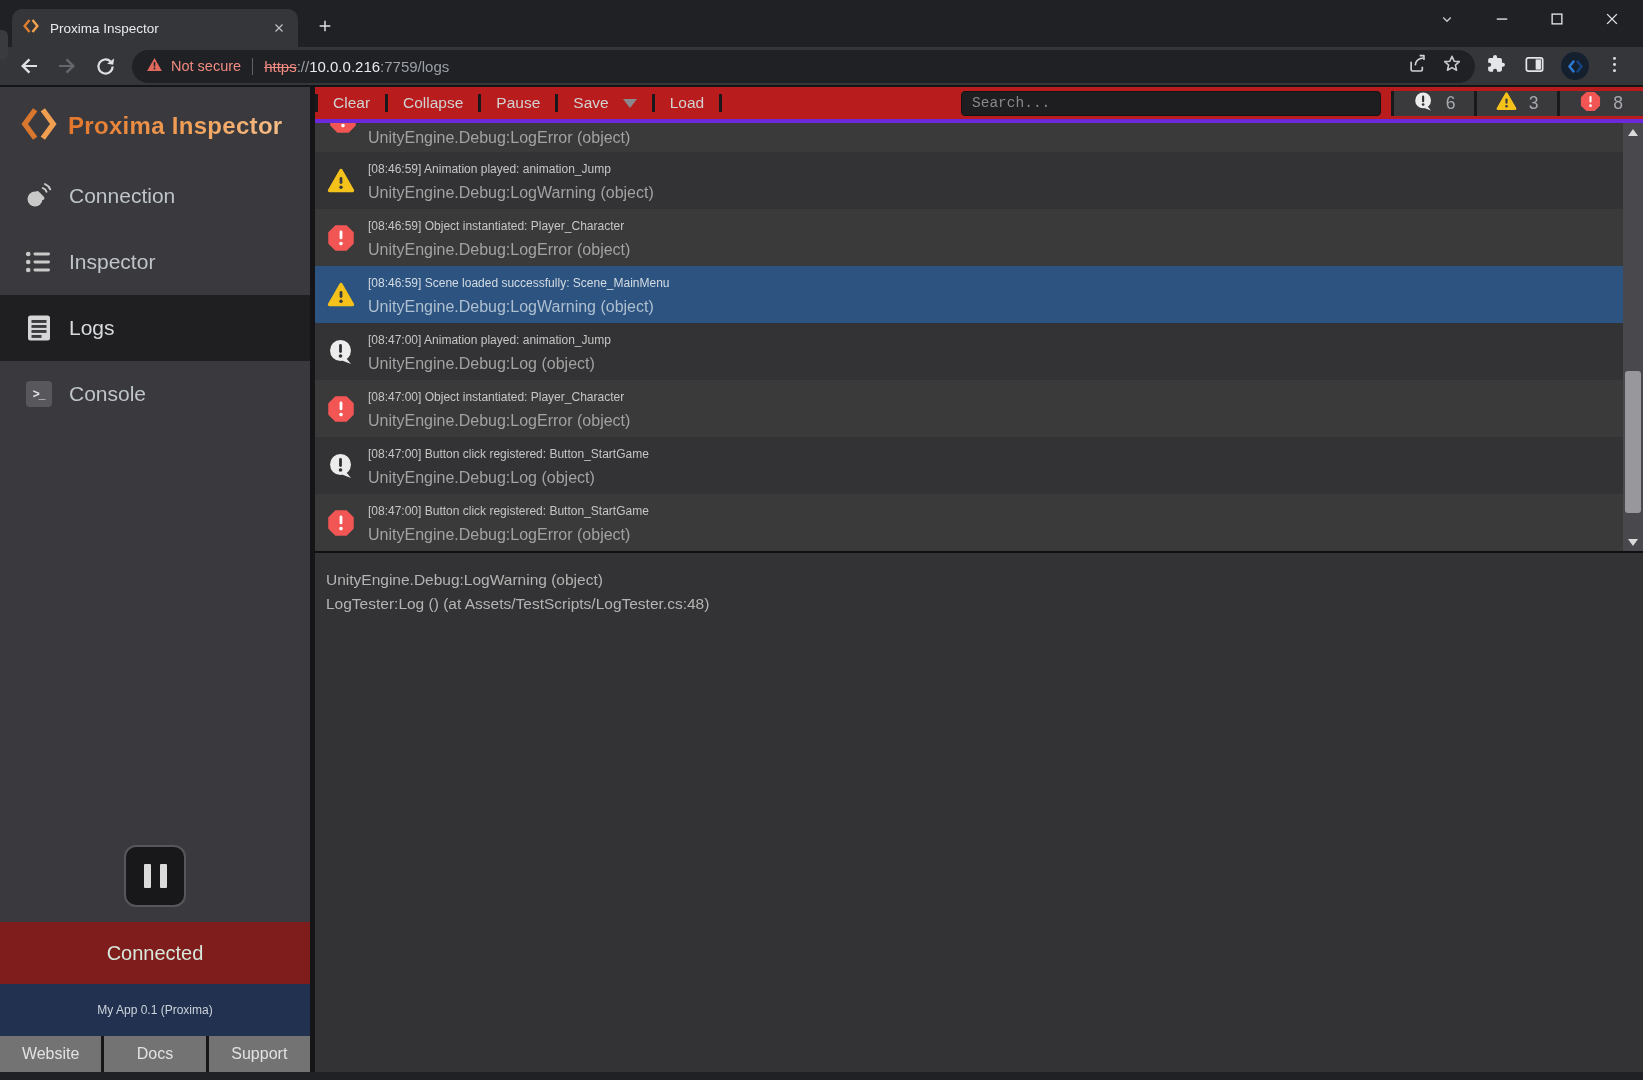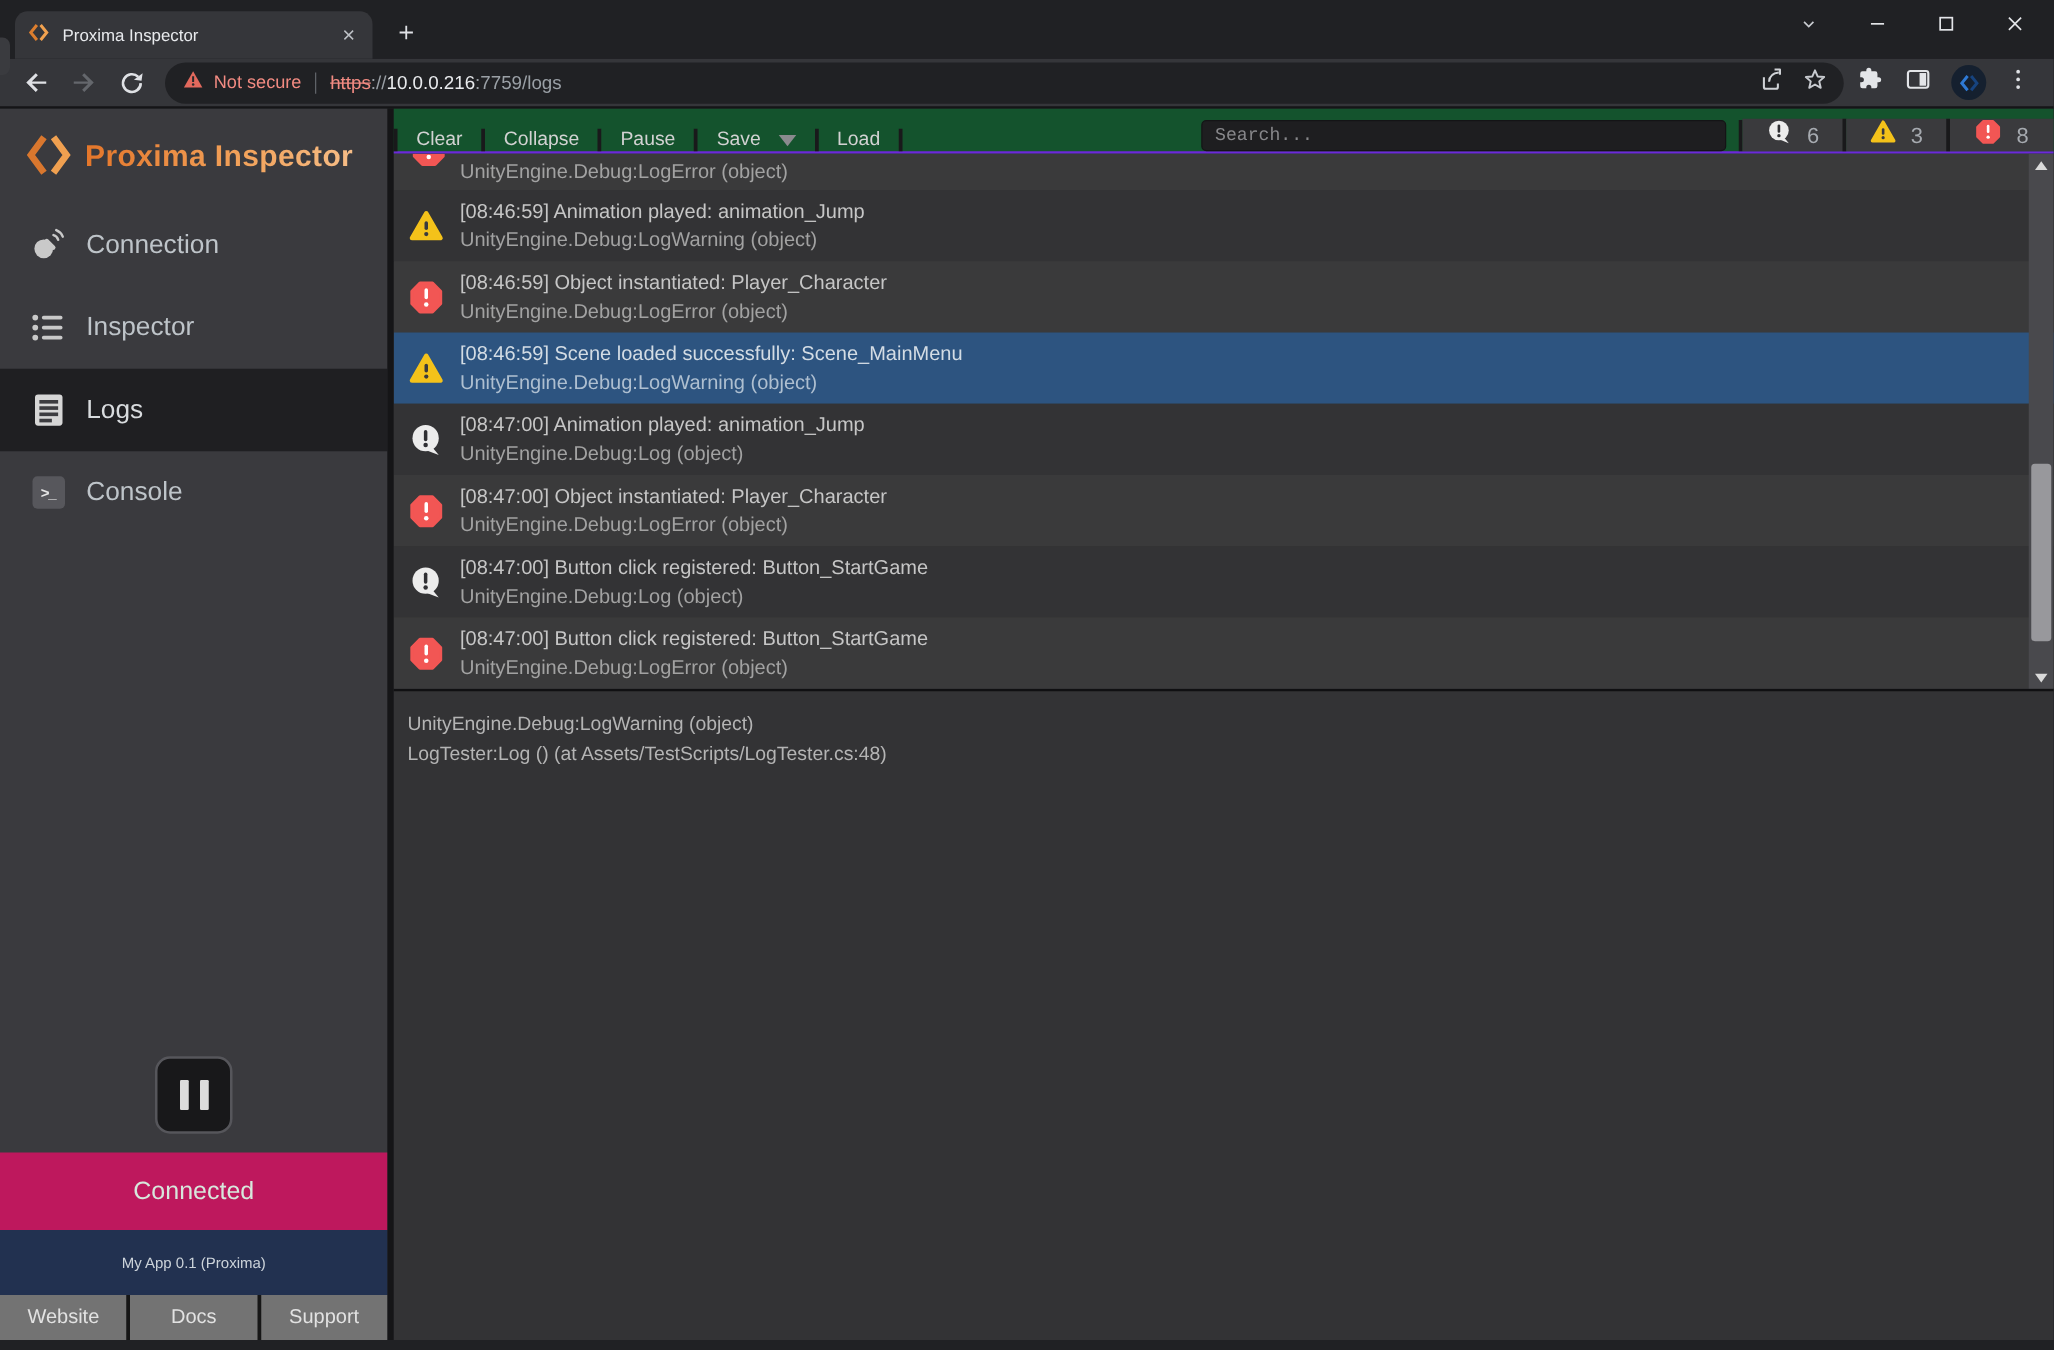--- a/index.html
+++ b/index.html
@@ -47,51 +47,51 @@
   .nav-item.active { background:#1f1f22; }
   .nav-item .glyph { width:27px; height:28px; display:flex; align-items:center; justify-content:center; }
   .nav-label { margin-left:17px; font-size:21px; color:#bec4c9; }
   .nav-item.active .nav-label { color:#d8dbde; }
   .console-box { width:26px; height:26px; border-radius:4px; background:#57575c; color:#e6e6e6;
                  font-size:12px; font-weight:bold; display:flex; align-items:center; justify-content:center; letter-spacing:-1px; }
   .side-spacer { flex:1; }
   .pause-btn { width:62px; height:62px; margin:0 auto 15px; background:#18181a; border:2px solid #56565b; border-radius:12px;
                display:flex; align-items:center; justify-content:center; gap:9px; cursor:pointer; }
   .pause-bar { width:7px; height:24px; background:#dcdcdc; border-radius:1px; }
-  .connected-bar { height:62px; background:#be185d; color:#d7e7dc; font-size:20px; display:flex; align-items:center; justify-content:center; }
+  .connected-bar { height:62px; background:#7f1d1d; color:#d7e7dc; font-size:20px; display:flex; align-items:center; justify-content:center; }
   .appname-bar { height:52px; background:#223150; color:#ccd3da; font-size:12px; display:flex; align-items:center; justify-content:center; }
   .side-footer { height:36px; display:flex; background:#737373; }
   .footer-link { flex:1; display:flex; align-items:center; justify-content:center; color:#e2e2e2; font-size:16px;
                  border-right:3px solid #161616; cursor:pointer; }
   .footer-link:last-child { border-right:none; }
 
   .main { flex:1; min-width:0; display:flex; flex-direction:column; border-left:5px solid #151517; }
 
-  .toolbar { height:36px; background:#14532d; display:flex; align-items:flex-end; border-bottom:2px solid #6d28d9; }
+  .toolbar { height:36px; background:#b91c1c; display:flex; align-items:center; border-bottom:4px solid #6d28d9; }
   .tb-btn { display:flex; align-items:center; justify-content:center; padding:0 15px; color:#d2d2d2; font-size:15.5px;
             border-right:3px solid #19191b; cursor:pointer; white-space:nowrap; }
   .tb-btn:first-child { border-left:3px solid #19191b; }
   .tb-caret { margin-left:14px; width:0; height:0; border-left:7px solid transparent; border-right:7px solid transparent; border-top:9px solid #8a8a8e; }
   .tb-search-zone { flex:1; display:flex; align-items:center; justify-content:flex-end; padding-right:10px; border-right:3px solid #19191b; }
   .search-input { width:420px; height:25px; background:#1e1e20; border:1px solid #141416; border-radius:4px;
                   color:#cfcfcf; font-size:14.5px; padding:0 10px; outline:none; font-family:Liberation Mono, monospace; }
   .search-input::placeholder { color:#87878a; }
   .tb-filter { width:83px; background:#3a3a3d; display:flex; align-items:center; justify-content:center; gap:12px;
                border-right:3px solid #19191b; cursor:pointer; }
   .tb-filter:last-child { border-right:none; }
   .tb-count { color:#a6aab0; font-size:17.5px; }
 
   .loglist { position:relative; height:428px; overflow:hidden; background:#363636; }
   .log-row { height:57px; display:flex; align-items:center; padding-left:12px; cursor:pointer; }
   .log-row.shade-light { background:#3a3a3b; }
   .log-row.shade-dark { background:#333335; }
   .log-row.selected { background:#2d5480; }
   .log-icon { width:28px; height:28px; flex-shrink:0; margin-right:13px; }
   .log-lines { min-width:0; }
-  .log-line1 { font-size:16px; line-height:23px; color:#c6c6c6; white-space:nowrap; }
+  .log-line1 { font-size:12px; line-height:23px; color:#c6c6c6; white-space:nowrap; }
   .log-line2 { font-size:16px; line-height:23px; color:#a2a2a2; white-space:nowrap; }
   .log-row.selected .log-line1 { color:#d3dce4; }
   .log-row.selected .log-line2 { color:#aebfd0; }
   .log-row.partial { height:29px; position:relative; overflow:hidden; align-items:flex-start; }
   .log-row.partial .log-icon { position:absolute; top:-17px; left:14px; }
   .log-row.partial .log-lines { margin-left:41px; padding-top:3px; }
 
   .scrollbar { position:absolute; top:0; right:0; width:20px; height:428px; background:#49494d; }
   .sb-btn { position:absolute; left:0; width:20px; height:16px; display:flex; align-items:center; justify-content:center; cursor:pointer; }
   .sb-up { top:1px; } .sb-down { bottom:1px; }

